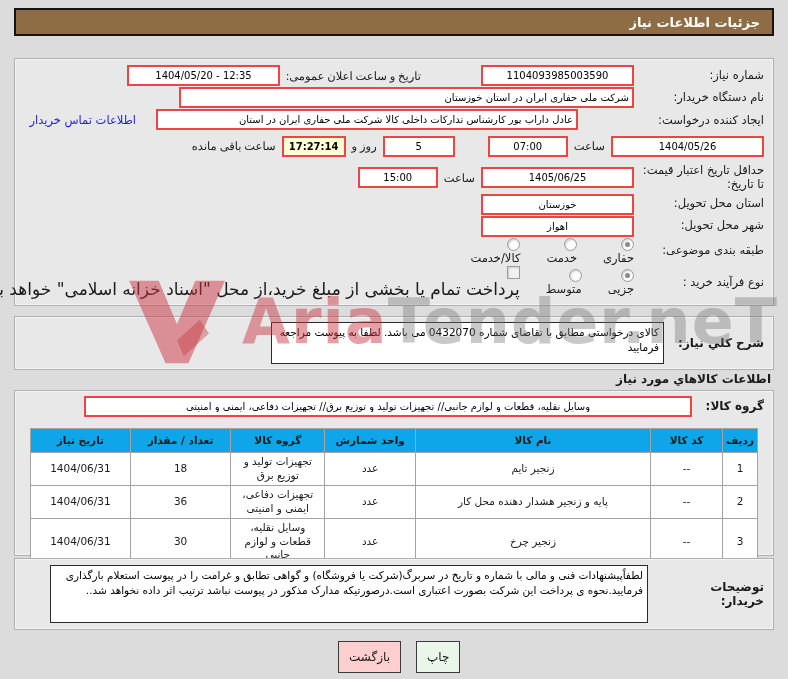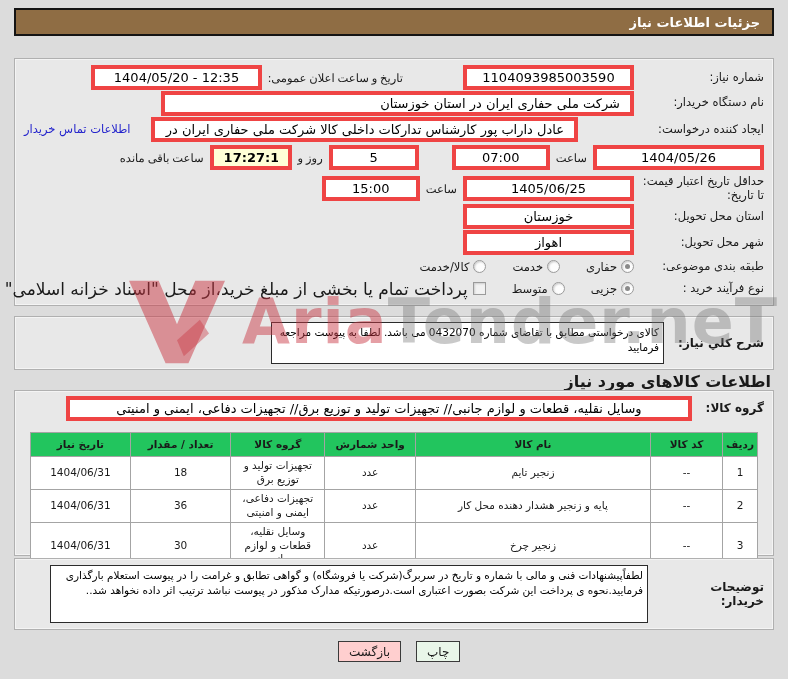--- a/index.html
+++ b/index.html
@@ -30,38 +30,38 @@
   .p2{top:316px;height:54px;padding:4px 9px;display:flex;align-items:center;}
   .p3{top:390px;height:166px;padding:5px 9px;}
   .p4{top:558px;height:72px;padding:4px 9px;display:flex;align-items:center;}
 
   .frow{display:flex;align-items:center;min-height:21px;font-size:11.5px;}
   .frow.tall{min-height:30px;}
   .lc{flex:0 0 130px;line-height:1.2;}
   .lc3{flex:0 0 186px;}
 
   .in{
-    border:4px solid #ef4444;background:#fff;height:15px;
-    font-size:13px;font-family:inherit;padding:1px 10px;color:#000;
+    border:2px solid #ef4444;background:#fff;height:15px;
+    font-size:10px;font-family:inherit;padding:1px 3px;color:#000;
   }
   .ctr{text-align:center;}
   .w150{width:143px;}
   .w78{width:70px;}
   .w70{width:62px;}
   .w62{width:54px;text-align:center;background:#ffffd6;font-weight:bold;}
   .w453{width:445px;}
   .w420{width:412px;}
   .midlbl{margin:0 6px;white-space:nowrap;font-family:Liberation Serif, serif;}
   .gap-announce{margin-right:60px;}
   .g35{margin-right:33px;}
   .link{color:#2323cc;margin-right:20px;cursor:pointer;white-space:nowrap;}
 
   
   .opts{display:flex;align-items:center;flex-wrap:nowrap;}
-  .opt{display:flex;align-items:center;margin-left:26px;white-space:nowrap;}
+  .opt{display:flex;margin-left:26px;white-space:nowrap;flex-direction:column;}
   .rd{
     width:11px;height:11px;border:1px solid #9a9a9a;border-radius:50%;
     background:#fdfdfd;display:inline-block;margin-left:4px;position:relative;
     box-shadow:inset 1px 1px 2px rgba(0,0,0,0.20);
   }
   .rd.sel::after{
     content:"";position:absolute;top:3px;right:3px;width:5px;height:5px;
     border-radius:50%;background:#8a8a8a;
   }
   .cb{
@@ -75,41 +75,41 @@
   .desc-lbl{flex:0 0 100px;}
   textarea{
     border:1px solid #2b2b2b;background:#fff;resize:none;
     font-family:inherit;font-size:10.5px;padding:2px 4px;color:#000;
     line-height:1.45;
   }
   .t1{width:383px;height:36px;}
   .t2{width:588px;height:52px;}
   .notes-lbl{flex:0 0 92px;margin-left:24px;}
 
-  .sec-head{position:absolute;top:372px;right:17px;font-weight:bold;font-size:16px;}
+  .sec-head{position:absolute;top:372px;right:17px;font-weight:bold;font-size:12px;}
 
   .grp-row{display:flex;align-items:center;min-height:20px;font-size:11.5px;}
   .grp-lbl{flex:0 0 72px;}
   .grp-in{width:598px;text-align:center;}
 
   table.goods{border-collapse:collapse;margin:11px 6px 0 0;width:728px;}
   .goods th,.goods td{
     border:1px solid #a4a4a4;font-size:10.5px;line-height:1.3;
     padding:2px 3px;text-align:center;vertical-align:middle;
   }
-  .goods th{background:#22c55e;font-weight:bold;height:19px;}
+  .goods th{background:#0ea5e9;font-weight:bold;height:19px;}
   .goods td{background:#ffffff;}
   .goods tr.r2line td{height:28px;}
   .c-row{width:24px;}.c-code{width:70px;}.c-name{width:248px;}
   .c-unit{width:88px;}.c-grp{width:92px;}.c-qty{width:100px;}.c-date{width:96px;}
 
   
   .btns{position:absolute;top:641px;left:338px;display:flex;gap:15px;direction:ltr;}
   .btn{
-    height:21px;border:1px solid #3a3a3a;font-size:12px;font-family:inherit;
+    height:32px;border:1px solid #3a3a3a;font-size:12px;font-family:inherit;
     padding:0 10px;cursor:pointer;color:#1a1a1a;
   }
   .btn-back{background:#ffcfcf;}
   .btn-print{background:#e9f6e9;}
 
   
   .watermark{
     position:absolute;top:272px;left:118px;height:100px;
     display:flex;align-items:center;pointer-events:none;z-index:6;
     direction:ltr;white-space:nowrap;

